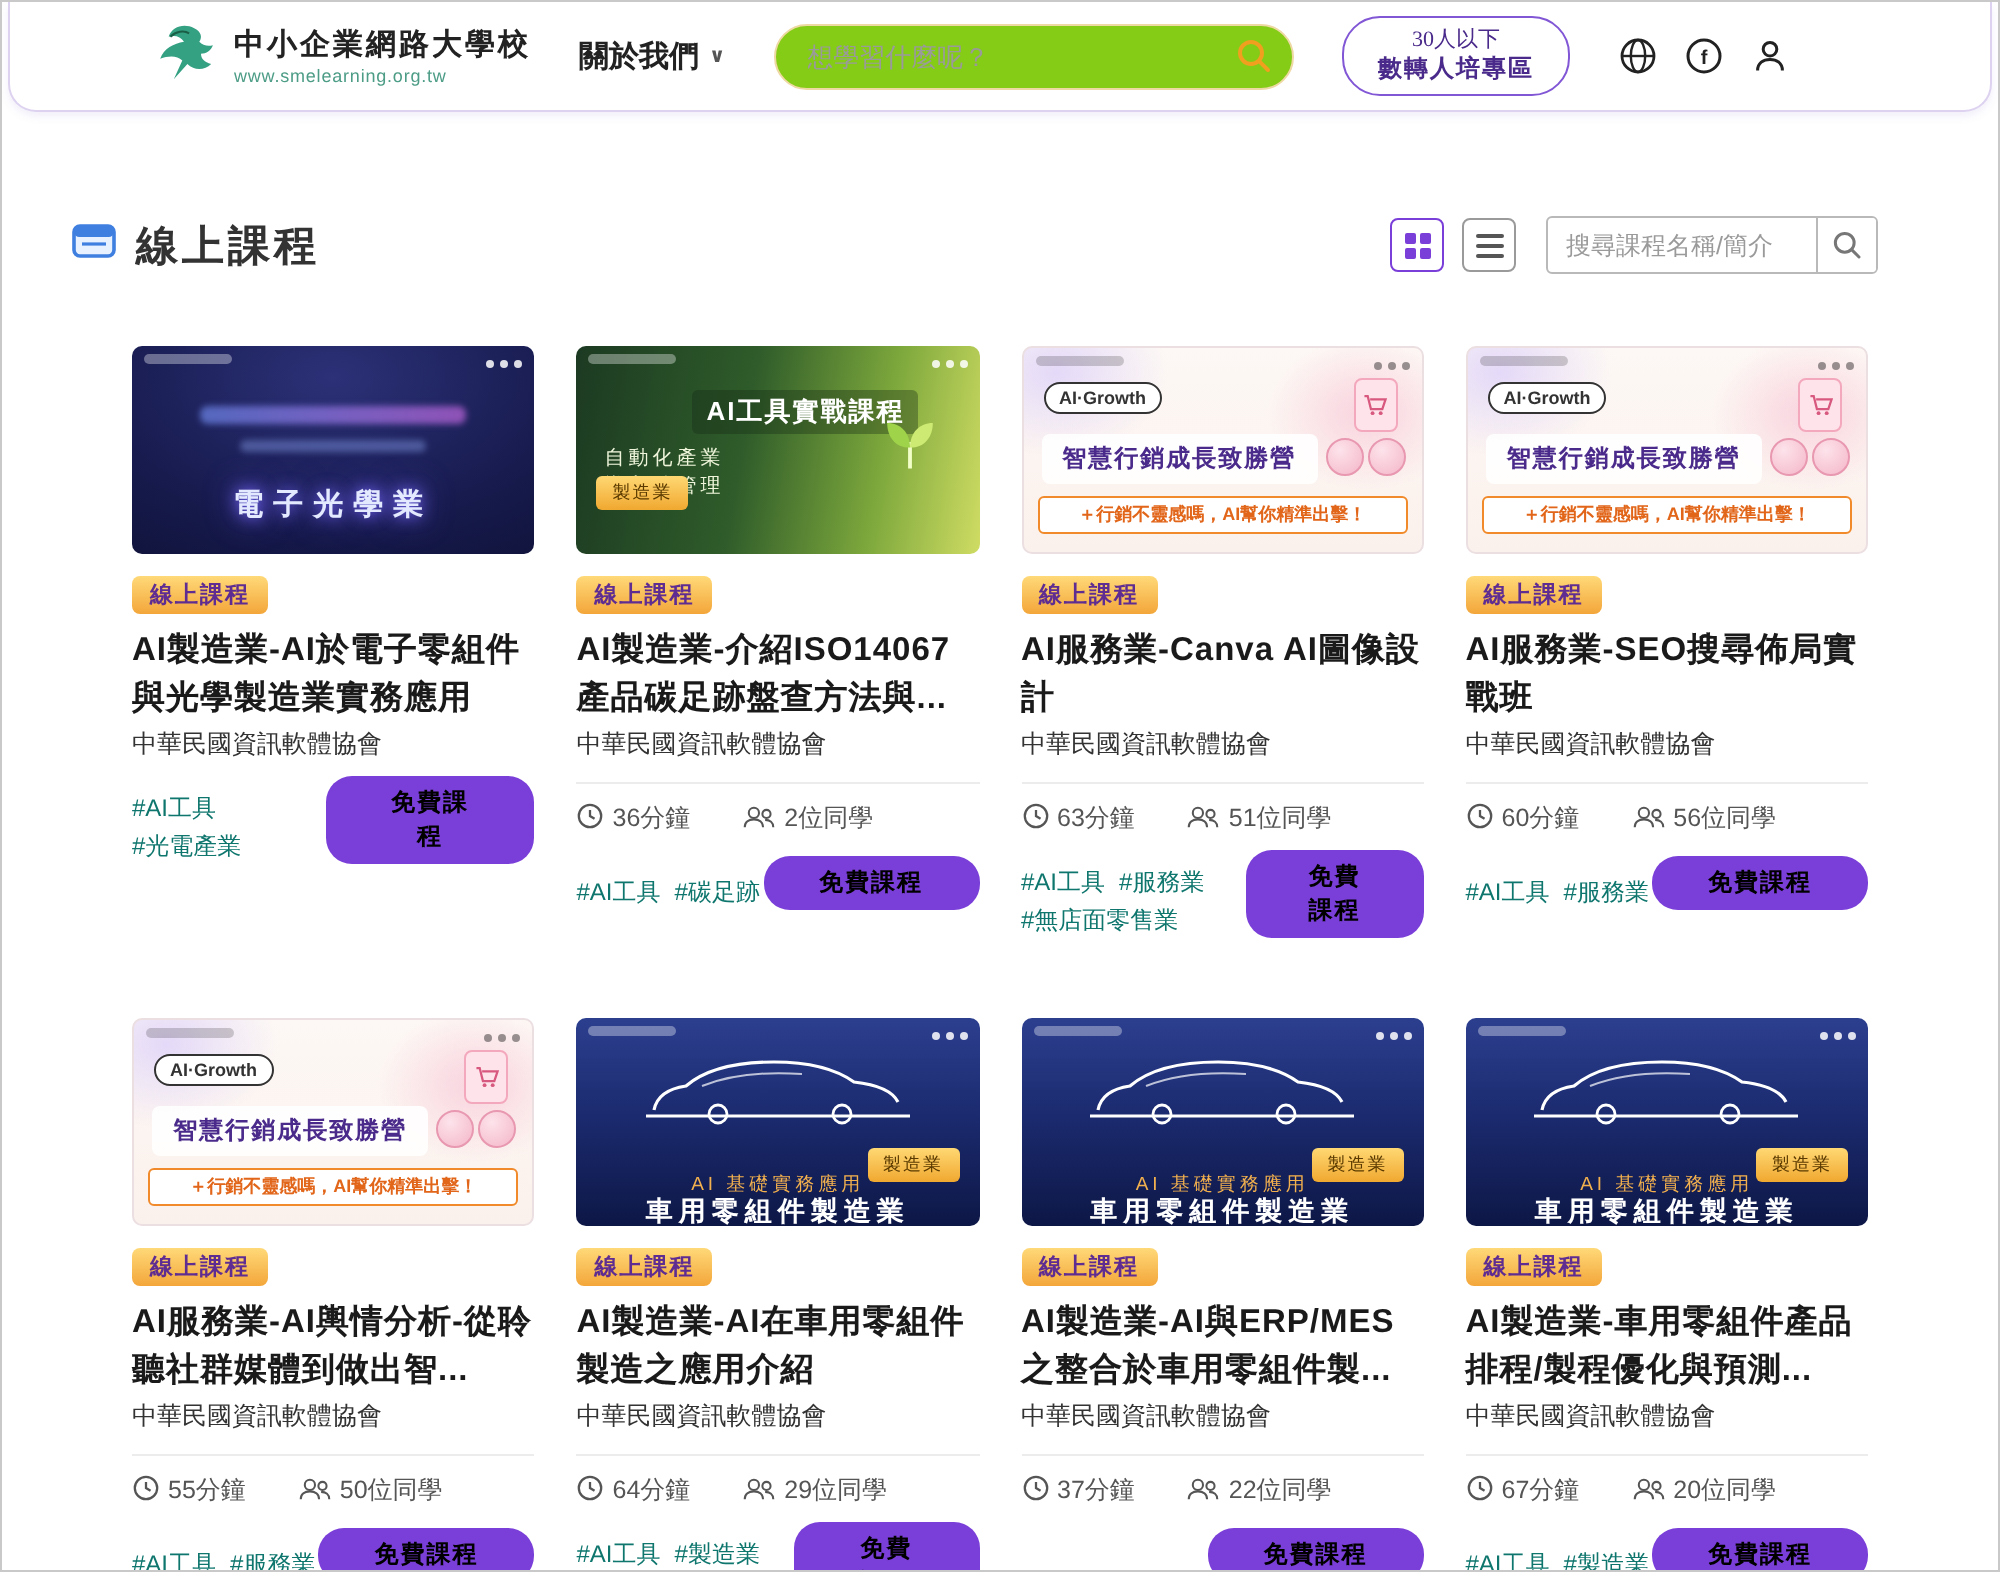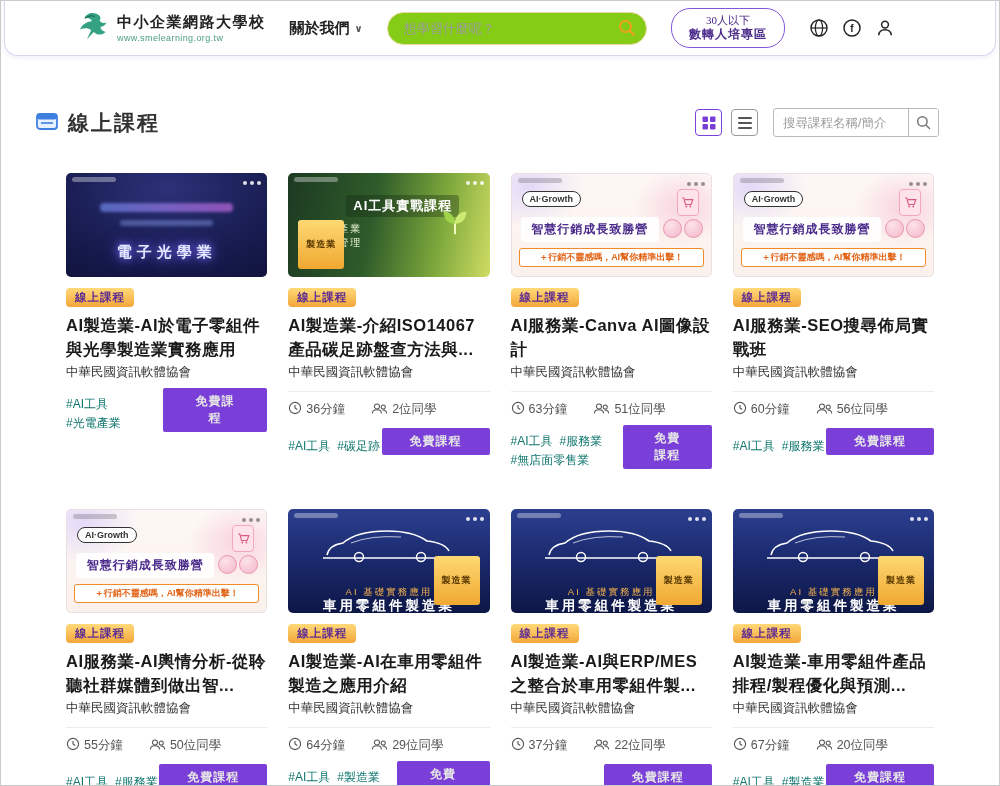--- a/index.html
+++ b/index.html
@@ -70,21 +70,21 @@
   .tech-line { position: absolute; border-radius: 4px; filter: blur(1.5px); }
   .tech-line.a { top: 30px; left: 17%; width: 66%; height: 9px; background: linear-gradient(90deg, rgba(120,150,255,.6), rgba(235,120,255,.55)); }
   .tech-line.b { top: 47px; left: 27%; width: 46%; height: 6px; background: rgba(150,175,255,.38); }
   .tech-big { position: absolute; bottom: 15px; width: 100%; text-align: center; color: #e3e9ff; font-weight: bold; font-size: 15px; letter-spacing: 5px; text-shadow: 0 0 8px #7a6cff, 0 0 16px #5b4bd0; }
 
   
   .thumb-green { background: linear-gradient(100deg, #1c3a22 0%, #2f5c2a 42%, #7da83c 74%, #cfdc63 100%); }
   .green-title { position: absolute; top: 22px; left: 12px; color: #fff; font-weight: bold; font-size: 13px; letter-spacing: 1px; background: rgba(20,40,20,.35); padding: 2px 7px; border-radius: 3px; margin-left: 46px; }
   .green-sub { position: absolute; left: 14px; color: #eef5da; font-size: 10px; letter-spacing: 2px; }
   .green-sub.s1 { top: 49px; } .green-sub.s2 { top: 63px; }
-  .thumb-badge { position: absolute; bottom: 8px; left: 10px; background: linear-gradient(180deg, #ffd873, #f0a830); color: #5a3a00; font-size: 9px; font-weight: bold; padding: 18px 8px; border-radius: 3px; letter-spacing: 1px; z-index: 2; }
+  .thumb-badge { position: absolute; bottom: 22px; left: 10px; background: linear-gradient(180deg, #ffd873, #f0a830); color: #5a3a00; font-size: 9px; font-weight: normal; padding: 2px 8px; border-radius: 3px; letter-spacing: 1px; z-index: 2; }
   .plant { position: absolute; right: 16px; top: 28px; }
 
   
   .thumb-cartoon {
     border: 1px solid #ecdfe2;
     background:
       radial-gradient(70px 55px at 86% 32%, #f9d3de 0%, rgba(249,211,222,0) 70%),
       radial-gradient(80px 60px at 8% 12%, #e4d9f8 0%, rgba(228,217,248,0) 70%),
       linear-gradient(#fdf8f5, #fbf1ec);
   }
@@ -104,21 +104,21 @@
   .thumb-car .thumb-badge { left: auto; right: 10px; }
 
   
   .badge { display: inline-block; align-self: flex-start; margin-top: 11px; background: linear-gradient(180deg, #ffd978, #f3a63a); color: #5f2d91; font-size: 11.5px; font-weight: bold; padding: 2px 9px; border-radius: 4px; letter-spacing: 1px; }
   .card-title { margin-top: 6px; font-size: 16.5px; line-height: 24px; min-height: 48px; color: #1a1a1a; letter-spacing: .5px; }
   .org { margin-top: 3px; font-size: 12.5px; color: #333; }
   .meta-row { margin-top: 10px; padding-top: 9px; border-top: 1px solid #ececec; display: flex; gap: 26px; font-size: 12.5px; color: #555; }
   .meta { display: inline-flex; align-items: center; gap: 4px; }
   .tag-row { margin-top: 7px; display: flex; justify-content: space-between; align-items: flex-end; min-height: 30px; }
   .tags { display: flex; flex-wrap: wrap; gap: 2px 7px; max-width: 118px; font-size: 12px; color: #0f766e; }
-  .free-btn { background: #7b3fd9; color: #e5e5e5; border: none; border-radius: 2px; font-size: 12px; font-weight: bold; letter-spacing: 1px; padding: 5px 28px; cursor: pointer; }
+  .free-btn { background: #7b3fd9; color: #000000; border: none; border-radius: 13px; font-size: 12px; font-weight: bold; letter-spacing: 1px; padding: 5px 28px; cursor: pointer; }
 </style>
 </head>
 <body>
 
 <header class="site-header">
   <div class="logo">
     <span>
       <svg width="34" height="32" viewBox="0 0 40 36">
         <path d="M26 4 C20 1 13 3 11 9 c4-1 7 0 9 3 C14 13 8 16 6 22 c5-2 10-2 13 1 l-5 11 8-9 c4 4 10 4 14 0 c-4-1-6-3-6-6 3 0 6-2 7-5 -3 1-6 0-8-2 2-3 1-6-3-8z" fill="#35a183"></path>
         <path d="M12 9 c3-3 8-4 11-2" stroke="#1b5e46" stroke-width="1.2" fill="none"></path>

